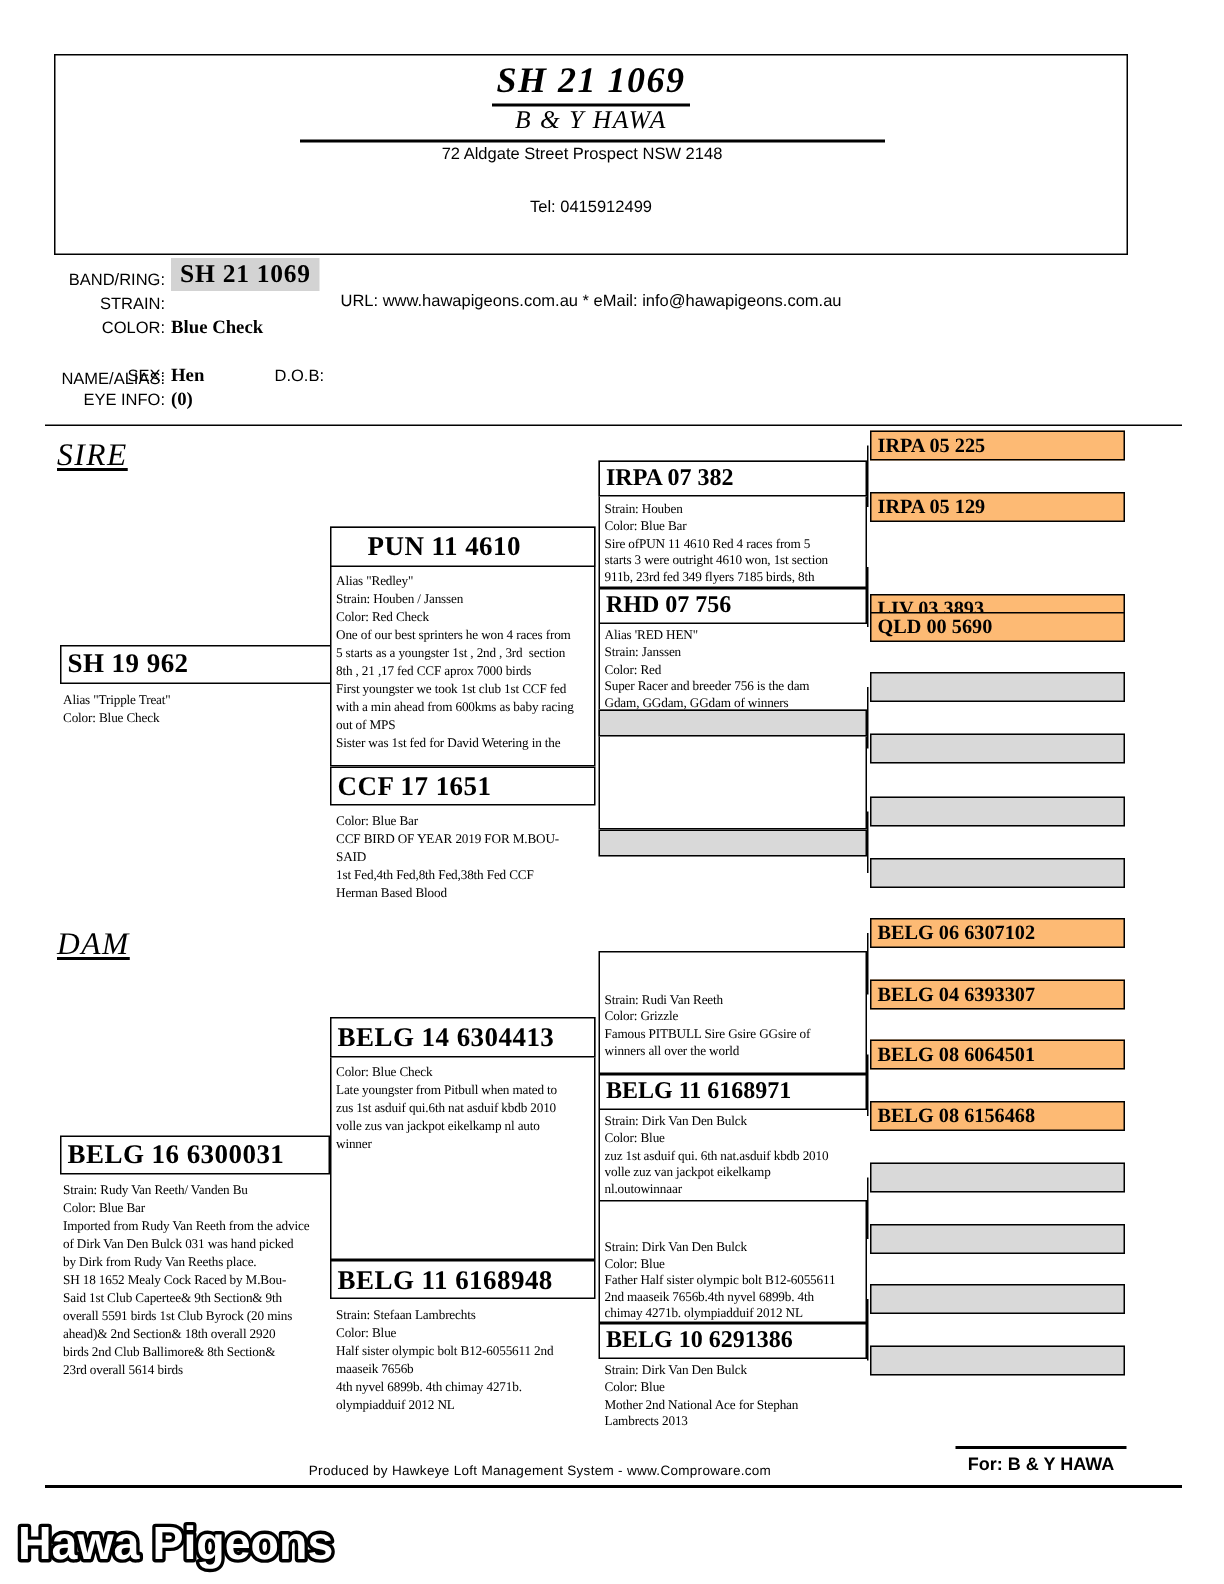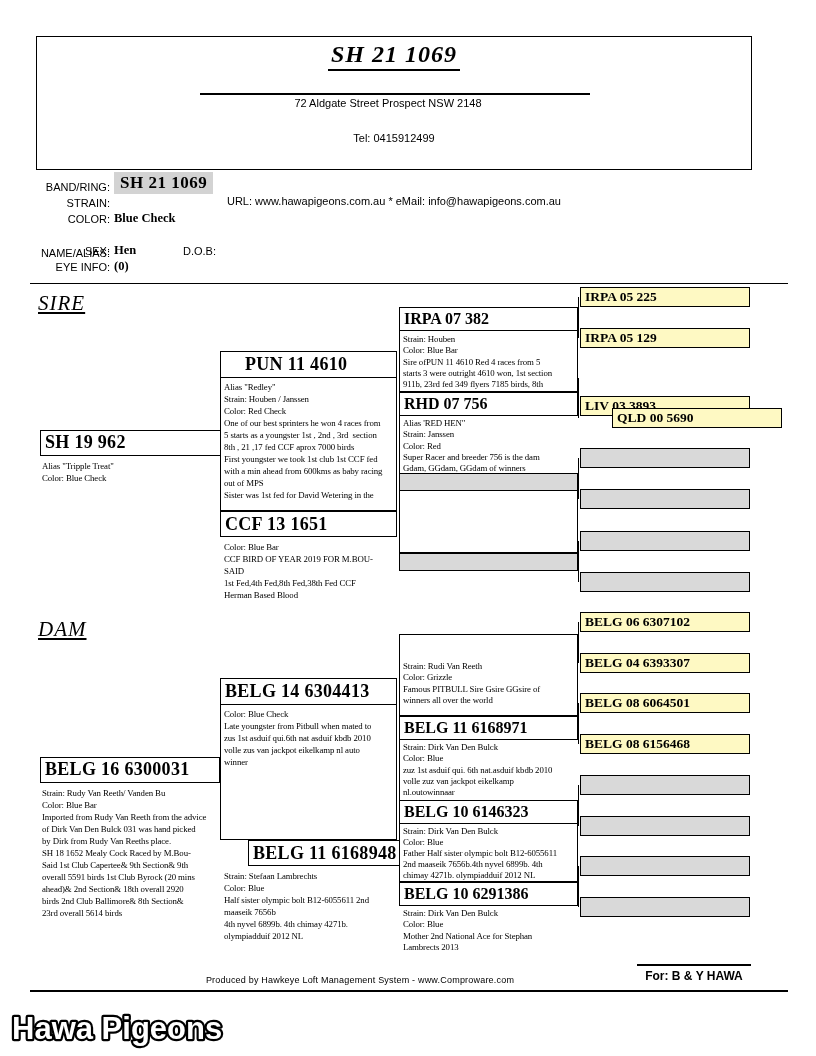--- a/index.html
+++ b/index.html
@@ -21,21 +21,21 @@
   .bval{left:114px;font:bold 12.5px "Liberation Serif",serif;}
   .bandval{left:114px;top:172px;font:bold 17px "Liberation Serif",serif;background:#d3d3d3;
            padding:1px 6px;letter-spacing:0.5px;}
   .sep{background:#000;}
   .seclabel{font:italic 21px "Liberation Serif",serif;text-decoration:underline;letter-spacing:1px;}
   .box{border:1.5px solid #000;box-sizing:border-box;background:#fff;}
   .rect{border:1px solid #000;box-sizing:border-box;background:#fff;}
   .ring1{font:bold 18px "Liberation Serif",serif;line-height:23px;padding-left:4px;letter-spacing:0.3px;}
   .ring2{font:bold 18px "Liberation Serif",serif;line-height:24px;padding-left:4px;letter-spacing:0.3px;}
   .ring3{font:bold 16px "Liberation Serif",serif;line-height:21px;padding-left:4px;}
-  .g4{left:580px;width:170px;height:20px;border:1.5px solid #000;box-sizing:border-box;background:#fef9c3;
+  .g4{left:580px;width:170px;height:20px;border:1.5px solid #000;box-sizing:border-box;background:#fdba74;
       font:bold 13.5px "Liberation Serif",serif;line-height:17px;padding-left:4px;}
   .g4.empty{background:#d9d9d9;}
   .grayhdr{background:#d9d9d9;border:1px solid #000;box-sizing:border-box;}
   .notes{font:8.8px "Liberation Serif",serif;line-height:12px;letter-spacing:-0.1px;
          white-space:pre;overflow:hidden;}
   .lhT{line-height:11.3px;}
   .lhT2{line-height:11px;}
   .vline{width:1.3px;background:#000;}
   .hline{height:1.5px;background:#000;}
   .produced{font:9px "Liberation Sans",sans-serif;letter-spacing:0.2px;}
@@ -43,20 +43,21 @@
 </style>
 </head>
 <body>
 
 <div class="page">
 
   <div class="abs hdrbox"></div>
   <div class="abs title-wrap ctr">
     <span class="title">SH 21 1069</span>
   </div>
+  <div class="abs loft ctr">B &amp; Y HAWA</div>
   <div class="abs thinline"></div>
   <div class="abs addr ctr">72 Aldgate Street Prospect NSW 2148</div>
   <div class="abs tel ctr">Tel: 0415912499</div>
   <div class="abs url ctr">URL: www.hawapigeons.com.au * eMail: info@hawapigeons.com.au</div>
 
   <div class="abs blbl" style="top:181px;">BAND/RING:</div>
   <div class="abs bandval">SH 21 1069</div>
   <div class="abs blbl" style="top:197px;">STRAIN:</div>
   <div class="abs bval" style="top:196px;"></div>
   <div class="abs blbl" style="top:213px;">COLOR:</div>
@@ -84,21 +85,21 @@
 Strain: Houben / Janssen
 Color: Red Check
 One of our best sprinters he won 4 races from
 5 starts as a youngster 1st , 2nd , 3rd  section
 8th , 21 ,17 fed CCF aprox 7000 birds
 First youngster we took 1st club 1st CCF fed
 with a min ahead from 600kms as baby racing
 out of MPS
 Sister was 1st fed for David Wetering in the</div>
 
-  <div class="abs box ring2" style="left:220px;top:511px;width:177px;height:26px;">CCF 13 1651</div>
+  <div class="abs box ring2" style="left:220px;top:511px;width:177px;height:26px;">CCF 17 1651</div>
   <div class="abs notes" style="left:224px;top:541px;width:170px;">Color: Blue Bar
 CCF BIRD OF YEAR 2019 FOR M.BOU-
 SAID
 1st Fed,4th Fed,8th Fed,38th Fed CCF
 Herman Based Blood</div>
 
   <div class="abs rect" style="left:399px;top:307px;width:179px;height:85px;"></div>
   <div class="abs box ring3" style="left:399px;top:307px;width:179px;height:24px;">IRPA 07 382</div>
   <div class="abs notes lhT" style="left:403px;top:334px;width:172px;">Strain: Houben
 Color: Blue Bar
@@ -114,21 +115,21 @@
 Gdam, GGdam, GGdam of winners</div>
   <div class="abs vline" style="left:399px;top:416px;height:57px;"></div>
 
   <div class="abs rect" style="left:399px;top:473px;width:179px;height:80px;"></div>
   <div class="abs grayhdr" style="left:399px;top:473px;width:179px;height:18px;"></div>
   <div class="abs grayhdr" style="left:399px;top:553px;width:179px;height:18px;"></div>
 
   <div class="abs g4" style="top:287px;">IRPA 05 225</div>
   <div class="abs g4" style="top:328px;">IRPA 05 129</div>
   <div class="abs g4" style="top:368px;margin-top:28px;">LIV 03 3893</div>
-  <div class="abs g4" style="top:408px;margin-left:32px;">QLD 00 5690</div>
+  <div class="abs g4" style="top:408px;">QLD 00 5690</div>
   <div class="abs g4 empty" style="top:448px;"></div>
   <div class="abs g4 empty" style="top:489px;"></div>
   <div class="abs g4 empty" style="top:531px;"></div>
   <div class="abs g4 empty" style="top:572px;"></div>
   <div class="abs vline" style="left:578px;top:297px;height:41px;"></div>
   <div class="abs vline" style="left:578px;top:378px;height:40px;"></div>
   <div class="abs vline" style="left:578px;top:458px;height:41px;"></div>
   <div class="abs vline" style="left:578px;top:541px;height:41px;"></div>
 
   <div class="abs seclabel" style="left:38px;top:617px;">DAM</div>
@@ -147,21 +148,21 @@
 23rd overall 5614 birds</div>
 
   <div class="abs rect" style="left:220px;top:678px;width:177px;height:162px;"></div>
   <div class="abs box ring2" style="left:220px;top:678px;width:177px;height:27px;">BELG 14 6304413</div>
   <div class="abs notes" style="left:224px;top:708px;width:170px;">Color: Blue Check
 Late youngster from Pitbull when mated to
 zus 1st asduif qui.6th nat asduif kbdb 2010
 volle zus van jackpot eikelkamp nl auto
 winner</div>
 
-  <div class="abs box ring2" style="left:220px;top:840px;width:177px;height:26px;margin-left:28px;">BELG 11 6168948</div>
+  <div class="abs box ring2" style="left:220px;top:840px;width:177px;height:26px;">BELG 11 6168948</div>
   <div class="abs notes" style="left:224px;top:870px;width:170px;">Strain: Stefaan Lambrechts
 Color: Blue
 Half sister olympic bolt B12-6055611 2nd
 maaseik 7656b
 4th nyvel 6899b. 4th chimay 4271b.
 olympiadduif 2012 NL</div>
 
   <div class="abs rect" style="left:399px;top:634px;width:179px;height:82px;"></div>
   <div class="abs notes lhT" style="left:403px;top:661px;width:172px;">Strain: Rudi Van Reeth
 Color: Grizzle
@@ -170,21 +171,20 @@
 
   <div class="abs box ring3" style="left:399px;top:716px;width:179px;height:24px;">BELG 11 6168971</div>
   <div class="abs notes lhT" style="left:403px;top:742px;width:172px;">Strain: Dirk Van Den Bulck
 Color: Blue
 zuz 1st asduif qui. 6th nat.asduif kbdb 2010
 volle zuz van jackpot eikelkamp
 nl.outowinnaar</div>
   <div class="abs vline" style="left:399px;top:740px;height:60px;"></div>
 
   <div class="abs rect" style="left:399px;top:800px;width:179px;height:82px;"></div>
-  <div class="abs box ring3" style="left:399px;top:800px;width:179px;height:24px;">BELG 10 6146323</div>
   <div class="abs notes lhT2" style="left:403px;top:826px;width:172px;">Strain: Dirk Van Den Bulck
 Color: Blue
 Father Half sister olympic bolt B12-6055611
 2nd maaseik 7656b.4th nyvel 6899b. 4th
 chimay 4271b. olympiadduif 2012 NL</div>
 
   <div class="abs box ring3" style="left:399px;top:882px;width:179px;height:24px;">BELG 10 6291386</div>
   <div class="abs notes lhT" style="left:403px;top:908px;width:172px;">Strain: Dirk Van Den Bulck
 Color: Blue
 Mother 2nd National Ace for Stephan

